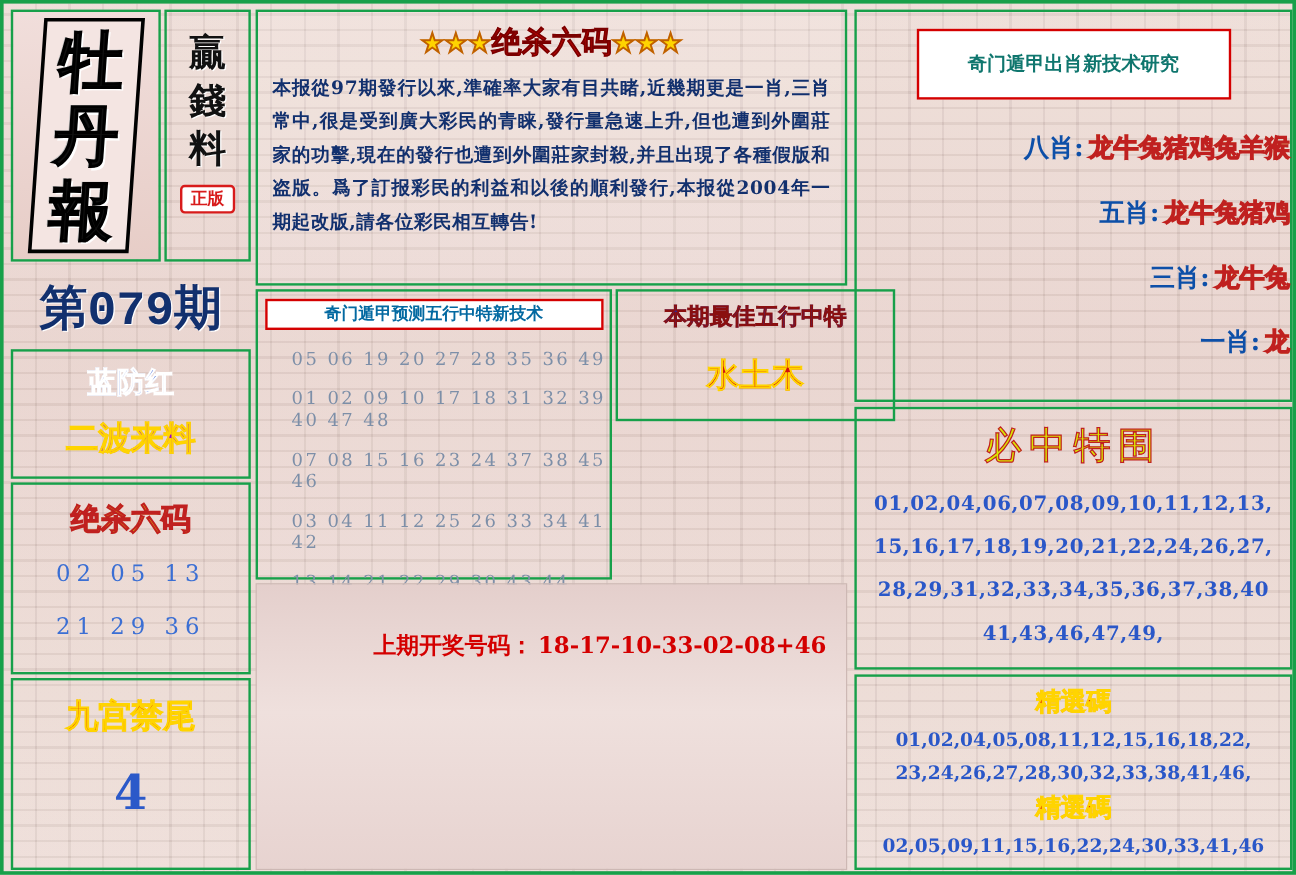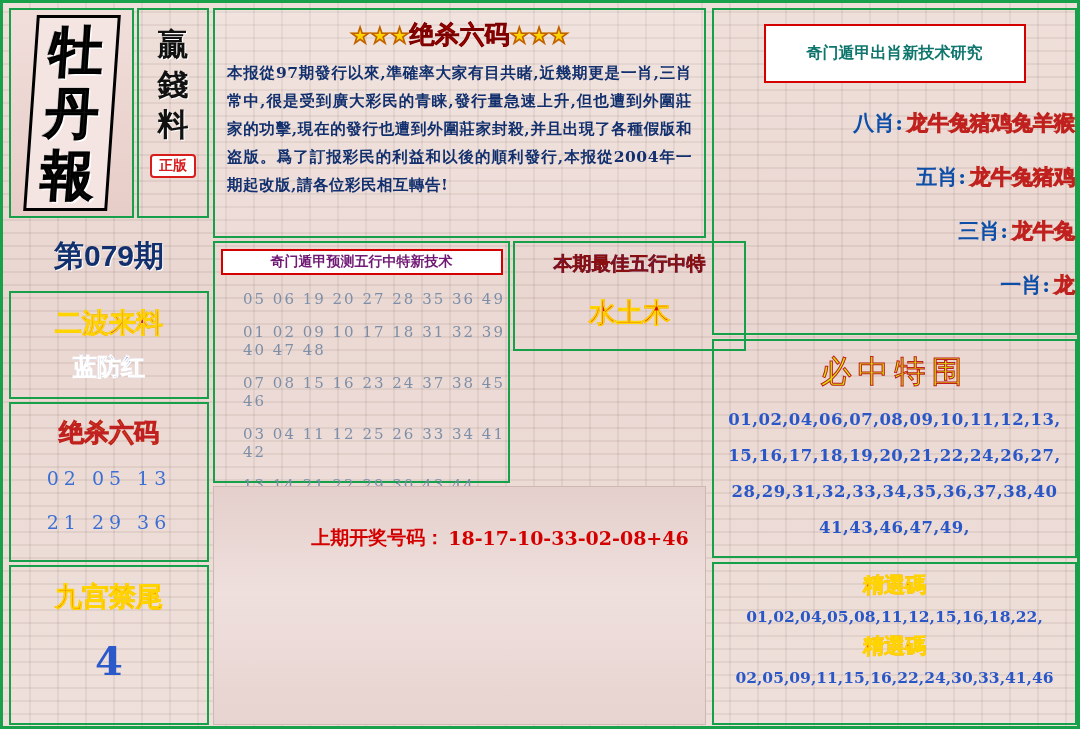--- a/index.html
+++ b/index.html
@@ -79,22 +79,22 @@
   }
   .xiao-row .lbl{color:#0d4fa8;}
   .xiao-row .val{color:#d8e600;-webkit-text-stroke:0.9px #c02020;margin-left:4px;}
 
   
   #issue{
     left:6px;top:222px;width:200px;height:62px;
     display:flex;align-items:center;justify-content:center;
   }
   #issue span{
-    font-size:30px;font-weight:bold;color:#12306e;
-    font-family:Liberation Sans, sans-serif;
+    font-size:40px;font-weight:bold;color:#12306e;
+    font-family:Liberation Mono, monospace;
     text-shadow:1px 1px 0 #fff;
   }
 
   
   #lb1{left:6px;top:288px;width:200px;height:108px;}
   #lb2{left:6px;top:399px;width:200px;height:160px;}
   #lb3{left:6px;top:562px;width:200px;height:160px;}
 
   .ltitle{
     text-align:center;font-weight:bold;
@@ -106,21 +106,21 @@
   .numline{text-align:center;font-size:19px;color:#3b6fd4;letter-spacing:5px;font-family:"DejaVu Serif","Liberation Serif",serif;}
   #lb2 .n1{margin-top:18px;}
   #lb2 .n2{margin-top:22px;}
   #lb3 .t1{margin-top:12px;font-size:27px;color:#e03c00;-webkit-text-stroke:0.8px #ffd400;}
   #lb3 .big{margin-top:22px;text-align:center;font-size:40px;font-weight:bold;color:#2b59c9;font-family:"DejaVu Serif","Liberation Serif",serif;}
 
   
   #mid1{left:210px;top:238px;width:297px;height:242px;background:rgba(255,255,255,0.05);}
   #mid1-title{
     margin:6px auto 0 auto;width:278px;text-align:center;
-    background:#ffffff;border:2px solid #d40000;color:#701a75;
+    background:#ffffff;border:2px solid #d40000;color:#0369a1;
     font-weight:bold;font-size:14px;padding:2px 0;
     font-family:"DejaVu Serif","Liberation Serif",serif;
   }
   .mrow{margin-top:15px;padding-left:28px;font-size:15px;color:#7d8fa8;letter-spacing:2px;font-family:"DejaVu Serif","Liberation Serif",serif;}
 
   #mid2{left:510px;top:238px;width:233px;height:110px;}
   #mid2 .t1{margin-top:8px;text-align:center;font-size:19px;font-weight:bold;color:#1436c7;-webkit-text-stroke:0.5px #8a0f0f;font-family:"DejaVu Serif","Liberation Serif",serif;}
   #mid2 .t2{margin-top:18px;text-align:center;font-size:27px;font-weight:bold;color:#d11010;-webkit-text-stroke:0.6px #ffd400;font-family:"DejaVu Serif","Liberation Serif",serif;}
 
   #midbig{
@@ -189,22 +189,22 @@
     <div class="xiao-row">
       <span class="lbl">一肖:</span><span class="val">龙</span>
     </div>
   </div>
 
   <div class="box" id="issue">
     <span>第079期</span>
   </div>
 
   <div class="box grn" id="lb1">
+    <div class="ltitle t2">蓝防红</div>
     <div class="ltitle t1">二波来料</div>
-    <div class="ltitle t2">蓝防红</div>
   </div>
 
   <div class="box grn" id="lb2">
     <div class="ltitle t1">绝杀六码</div>
     <div class="numline n1">02  05  13</div>
     <div class="numline n2">21  29  36</div>
   </div>
 
   <div class="box grn" id="lb3">
     <div class="ltitle t1">九宫禁尾</div>
@@ -236,17 +236,18 @@
     <div class="t1">必中特围</div>
     <div class="rnum">01,02,04,06,07,08,09,10,11,12,13,</div>
     <div class="rnum">15,16,17,18,19,20,21,22,24,26,27,</div>
     <div class="rnum">28,29,31,32,33,34,35,36,37,38,40</div>
     <div class="rnum">41,43,46,47,49,</div>
   </div>
 
   <div class="box grn" id="rb2">
     <div class="jtitle j1">精選碼</div>
     <div class="jnum">01,02,04,05,08,11,12,15,16,18,22,</div>
+    <div class="jnum">23,24,26,27,28,30,32,33,38,41,46,</div>
     <div class="jtitle j2">精選碼</div>
     <div class="jnum">02,05,09,11,15,16,22,24,30,33,41,46</div>
   </div>
 
 </div>
 
 </body></html>

